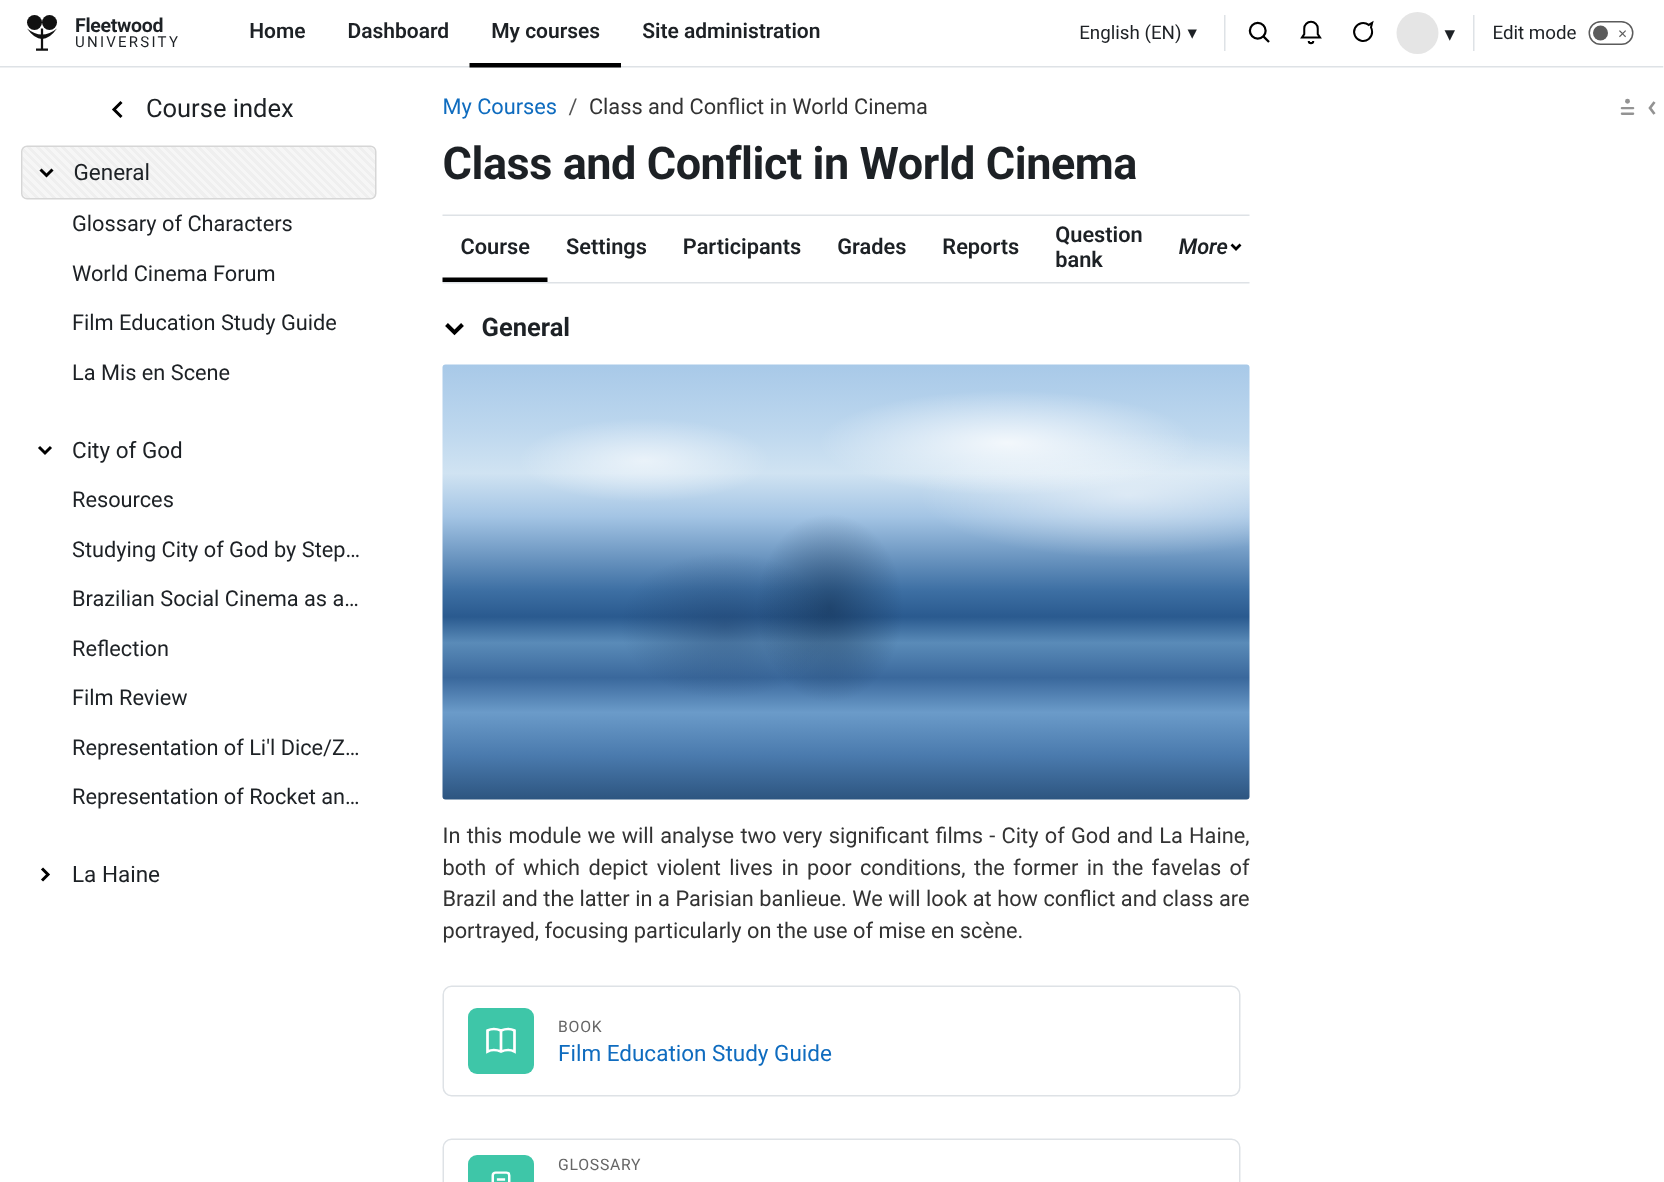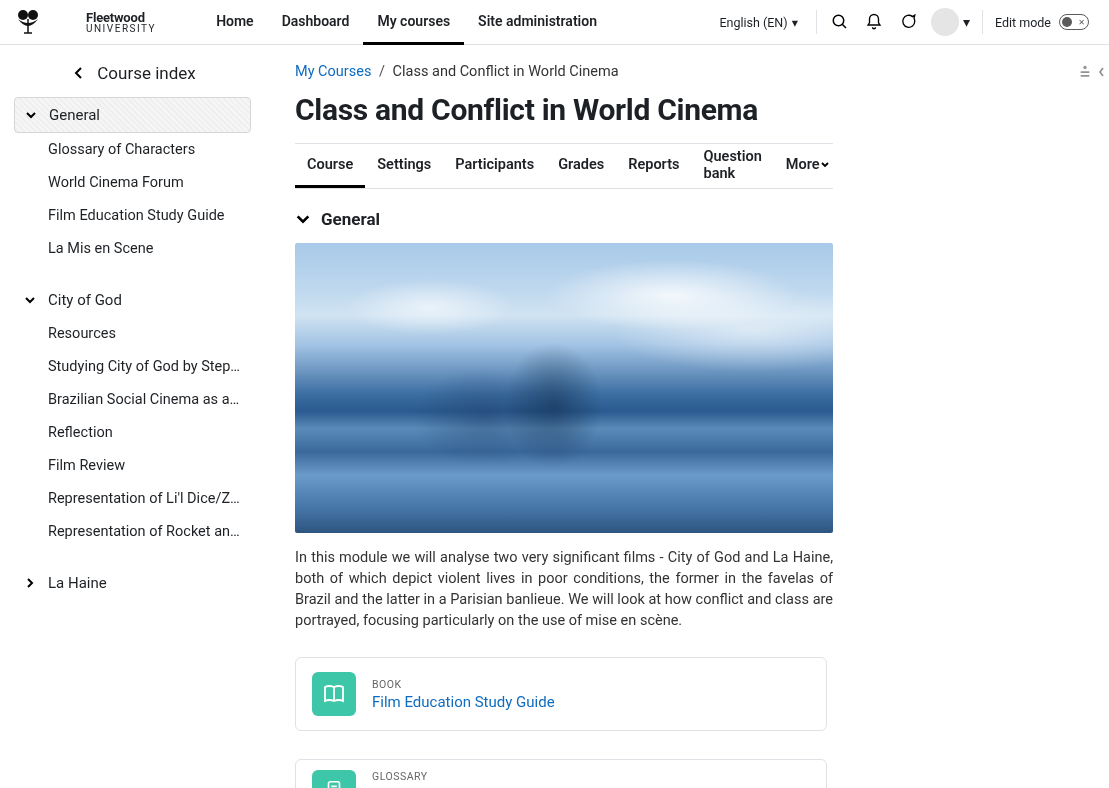--- a/index.html
+++ b/index.html
@@ -14,22 +14,21 @@
   .navbar {
     height: 45px;
     border-bottom: 1px solid #dee2e6;
     display: flex;
     align-items: center;
     padding: 0 14px;
   }
   .logo {
     display: flex;
     align-items: center;
-    margin-right: 46px;
-    gap: 36px;
+    margin-right: 32px;
   }
   .logo svg { margin-right: 8px; }
   .logo-text { line-height: 1; }
   .logo-text .l1 { font-size: 13px; font-weight: 700; display:block; letter-spacing:-0.2px; }
   .logo-text .l2 { font-size: 10px; letter-spacing: 1.5px; display:block; }
   .primary-nav { display: flex; align-items: stretch; height: 45px; }
   .nav-item {
     display: flex;
     align-items: center;
     padding: 16px 14px;
@@ -124,21 +123,21 @@
     width: 538px;
   }
   .sec-item {
     display:flex; align-items:center;
     padding: 0 12px;
     font-size:14.5px; font-weight:600;
     cursor:pointer;
     border-bottom:3px solid transparent;
   }
   .sec-item.active { border-bottom-color:#000; }
-  .sec-item.more { gap:0; }
+  .sec-item.more { gap:0;font-style:italic; }
 
   .section-hdr {
     display:flex; align-items:center; gap:10px;
     font-size:17px; font-weight:700;
     margin-bottom: 14px;
   }
 
   .hero-img {
     width:538px; height:290px; border-radius:2px; overflow:hidden; margin-bottom:14px;
     background: linear-gradient(180deg,#a8c9e8 0%,#bdd7ee 15%,#d0e3f2 25%,#a3c4e4 35%,#3d6fa3 52%,#2a5a8f 58%,#5a8bb8 64%,#3a689c 72%,#6b9bc9 80%,#4a7aad 90%,#2d5580 100%);

